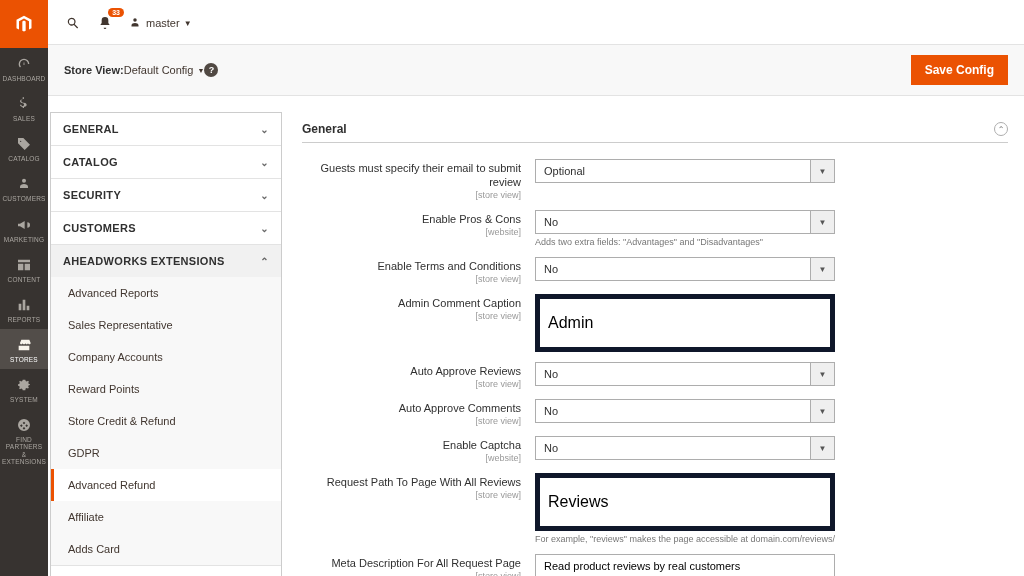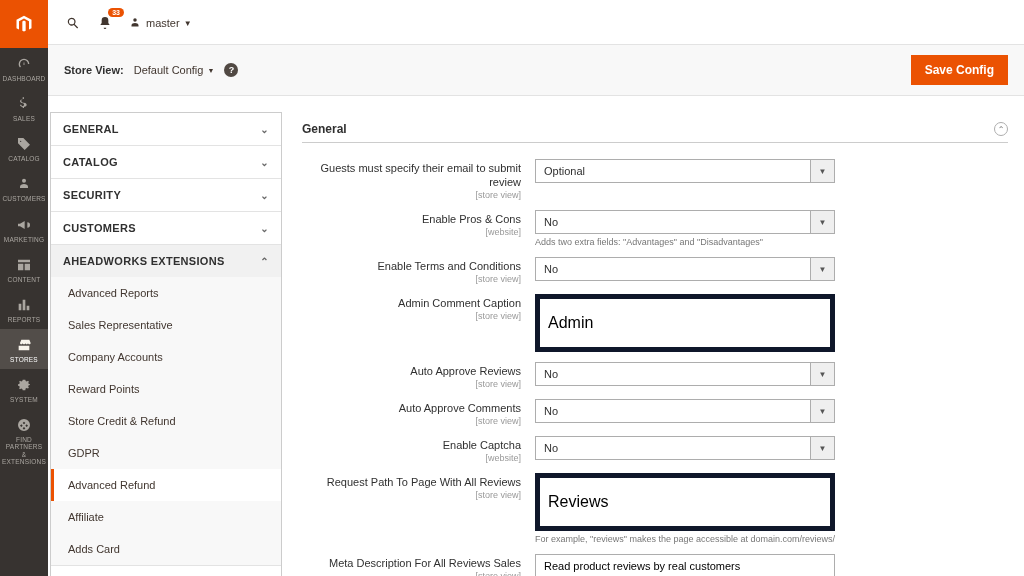--- a/index.html
+++ b/index.html
@@ -15,21 +15,21 @@
 .nav-item .nav-label { font-size: 6.5px; letter-spacing: 0.2px; text-align: center; line-height: 1.1; text-transform: uppercase; }
 .main { flex: 1; display: flex; flex-direction: column; overflow: hidden; }
 .topbar { display: flex; align-items: center; justify-content: space-between; padding: 14px 16px 12px 16px; }
 .page-title { font-size: 20px; font-weight: 400; color: #41362f; }
 .top-actions { display: flex; align-items: center; gap: 14px; }
 .top-icon { width: 18px; height: 18px; display: flex; align-items: center; justify-content: center; cursor: pointer; color: #41362f; }
 .notif { position: relative; display: flex; align-items: center; }
 .notif-badge { position: absolute; top: -6px; right: -10px; background: #eb5202; color: #fff; font-size: 7px; padding: 1px 4px; border-radius: 7px; font-weight: 600; }
 .user-block { display: flex; align-items: center; gap: 4px; font-size: 11px; color: #41362f; cursor: pointer; }
 .scopebar { display: flex; align-items: center; justify-content: space-between; background: #f8f8f8; border: 1px solid #e3e3e3; border-left: none; border-right: none; padding: 10px 16px; }
-.scope-left { display: flex; align-items: center; gap: 10px; font-size: 11px; }
+.scope-left { display: flex; align-items: center; font-size: 11px; }
 .scope-label { font-weight: 600; }
 .scope-value { display: flex; align-items: center; gap: 4px; cursor: pointer; color: #41362f; }
 .help-icon { width: 14px; height: 14px; border-radius: 50%; background: #514943; color: #fff; font-size: 9px; display: flex; align-items: center; justify-content: center; cursor: pointer; font-weight: 700; }
 .save-btn { background: #eb5202; color: #fff; border: none; padding: 8px 14px; font-size: 12px; font-weight: 600; cursor: pointer; }
 .content { flex: 1; display: flex; padding: 16px 16px 0 0; overflow: hidden; }
 .config-nav { width: 232px; margin-left: 2px; border: 1px solid #ccc; border-bottom: none; overflow-y: auto; }
 .config-section { border-bottom: 1px solid #e3e3e3; }
 .config-section-head { display: flex; justify-content: space-between; align-items: center; padding: 10px 12px; font-size: 11px; font-weight: 700; text-transform: uppercase; color: #303030; cursor: pointer; letter-spacing: 0.3px; }
 .config-section-head.expanded { background: #f1f1f1; }
 .chev { font-size: 10px; color: #666; }
@@ -299,20 +299,20 @@
               </div>
             </div>
         </div>
 
         <div class="field-row">
           <div class="field-label-col"><span class="field-label">Request Path To Page With All Reviews</span><span class="field-scope">[store view]</span></div>
           <div class="field-control-col"><input class="text-input" value="Reviews" style=""><div class="field-note">For example, "reviews" makes the page accessible at domain.com/reviews/</div></div>
         </div>
 
         <div class="field-row">
-          <div class="field-label-col"><span class="field-label">Meta Description For All Reviews Sales</span><span class="field-scope">[store view]</span></div>
+          <div class="field-label-col"><span class="field-label">Meta Description For All Request Page</span><span class="field-scope">[store view]</span></div>
           <div class="field-control-col"><textarea class="textarea-input" style="">Read product reviews by real customers</textarea></div>
         </div>
 
       </div>
     </div>
   </div>
 </div>
 
 </body></html>

